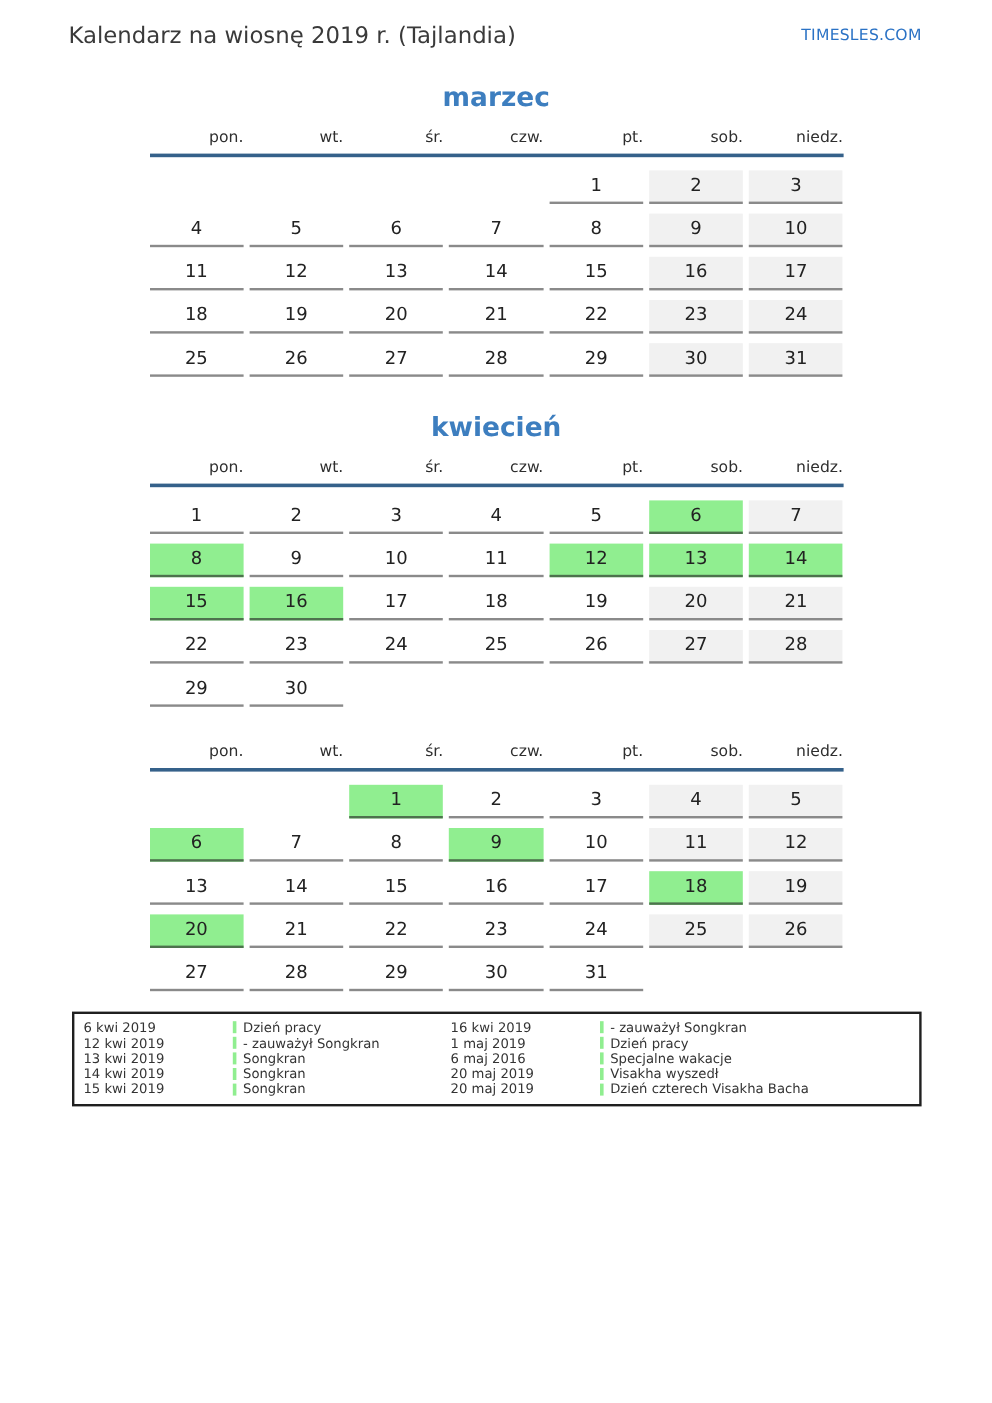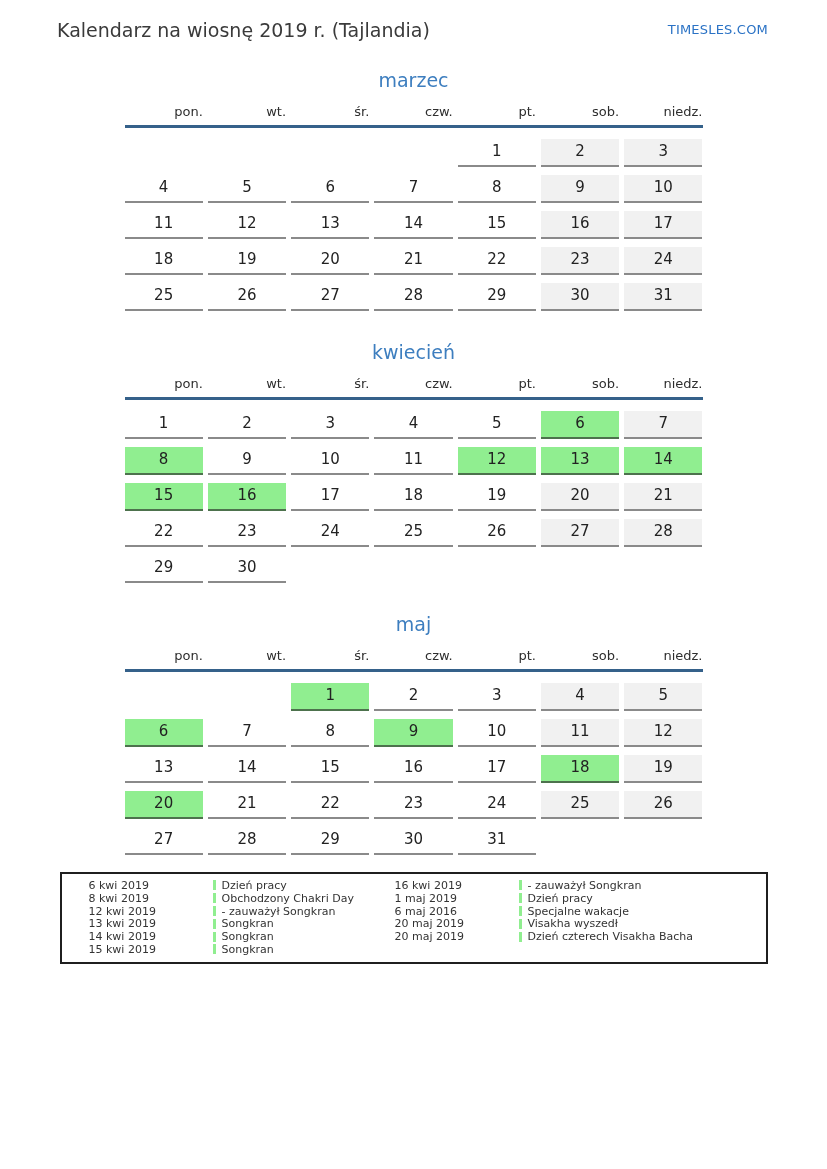--- a/index.html
+++ b/index.html
@@ -21,22 +21,22 @@
   .brand-link {
     font-size: 13px; color: var(--brand-blue, #2a72c5);
     text-decoration: none; margin-top: 3px; letter-spacing: 0.2px; cursor: pointer; text-align: center;
   }
 
   .month { width: 578px; margin: 0 auto; }
   .month-0 { margin-top: 28px; }
   .month-1, .month-2 { margin-top: 30px; }
 
   .month-title {
-    margin: 0 0 13px; text-align: center; font-weight: normal;
-    font-size: 19px; color: var(--accent-blue, #3d7ebf);
+    margin: 0 0 13px; text-align: center; font-weight: bold;
+    font-size: 22px; color: var(--accent-blue, #3d7ebf);
   }
   .weekday-row {
     display: grid; grid-template-columns: repeat(7, 1fr);
     column-gap: 5px; margin-bottom: 6px;
   }
   .weekday { text-align: right; font-size: 13px; color: #2e2e2e; }
   .divider { height: 3px; background: var(--divider-blue, #35618a); }
   .day-grid {
     display: grid; grid-template-columns: repeat(7, 1fr);
     gap: 8px 5px; margin-top: 11px;
@@ -46,21 +46,21 @@
     font-size: 15px; color: #222222;
     border-bottom: 2px solid #8a8a8a;
   }
   .cell.blank { border-bottom: none; background: transparent; }
   .cell.weekend { background: var(--weekend-gray, #f1f1f1); }
   .cell.holiday { background: var(--holiday-green, #90ee90); border-bottom-color: #4d724d; }
 
   .legend {
     width: 708px; margin: 17px auto 0;
     border: 2px solid #1f1f1f;
-    display: flex; padding: 5px 8px 6px 27px;
+    display: flex; padding: 5px 8px 6px 8px;
     font-size: 11px; color: #333333;
   }
   .legend-col { width: 306px; }
   .legend-col + .legend-col { width: auto; flex: 1; }
   .legend-entry { display: flex; align-items: center; height: 12.8px; }
   .entry-date { width: 124px; flex: none; }
   .entry-bar {
     width: 3px; height: 10px; margin-right: 6px;
     background: var(--holiday-green, #90ee90); flex: none;
   }
@@ -172,21 +172,20 @@
         <div class="cell work">30</div>
         <div class="cell blank"></div>
         <div class="cell blank"></div>
         <div class="cell blank"></div>
         <div class="cell blank"></div>
         <div class="cell blank"></div>
       </div>
   </section>
 
   <section class="month month-2">
-    <h2 class="month-title">maj</h2>
     <div class="weekday-row">
         <div class="weekday">pon.</div>
         <div class="weekday">wt.</div>
         <div class="weekday">śr.</div>
         <div class="weekday">czw.</div>
         <div class="weekday">pt.</div>
         <div class="weekday">sob.</div>
         <div class="weekday">niedz.</div>
       </div>
     <div class="divider"></div>
@@ -230,25 +229,20 @@
   </section>
 
   <section class="legend">
       <div class="legend-col">
         <div class="legend-entry">
           <span class="entry-date">6 kwi 2019</span>
           <span class="entry-bar"></span>
           <span class="entry-label">Dzień pracy</span>
         </div>
         <div class="legend-entry">
-          <span class="entry-date">8 kwi 2019</span>
-          <span class="entry-bar"></span>
-          <span class="entry-label">Obchodzony Chakri Day</span>
-        </div>
-        <div class="legend-entry">
           <span class="entry-date">12 kwi 2019</span>
           <span class="entry-bar"></span>
           <span class="entry-label">- zauważył Songkran</span>
         </div>
         <div class="legend-entry">
           <span class="entry-date">13 kwi 2019</span>
           <span class="entry-bar"></span>
           <span class="entry-label">Songkran</span>
         </div>
         <div class="legend-entry">

